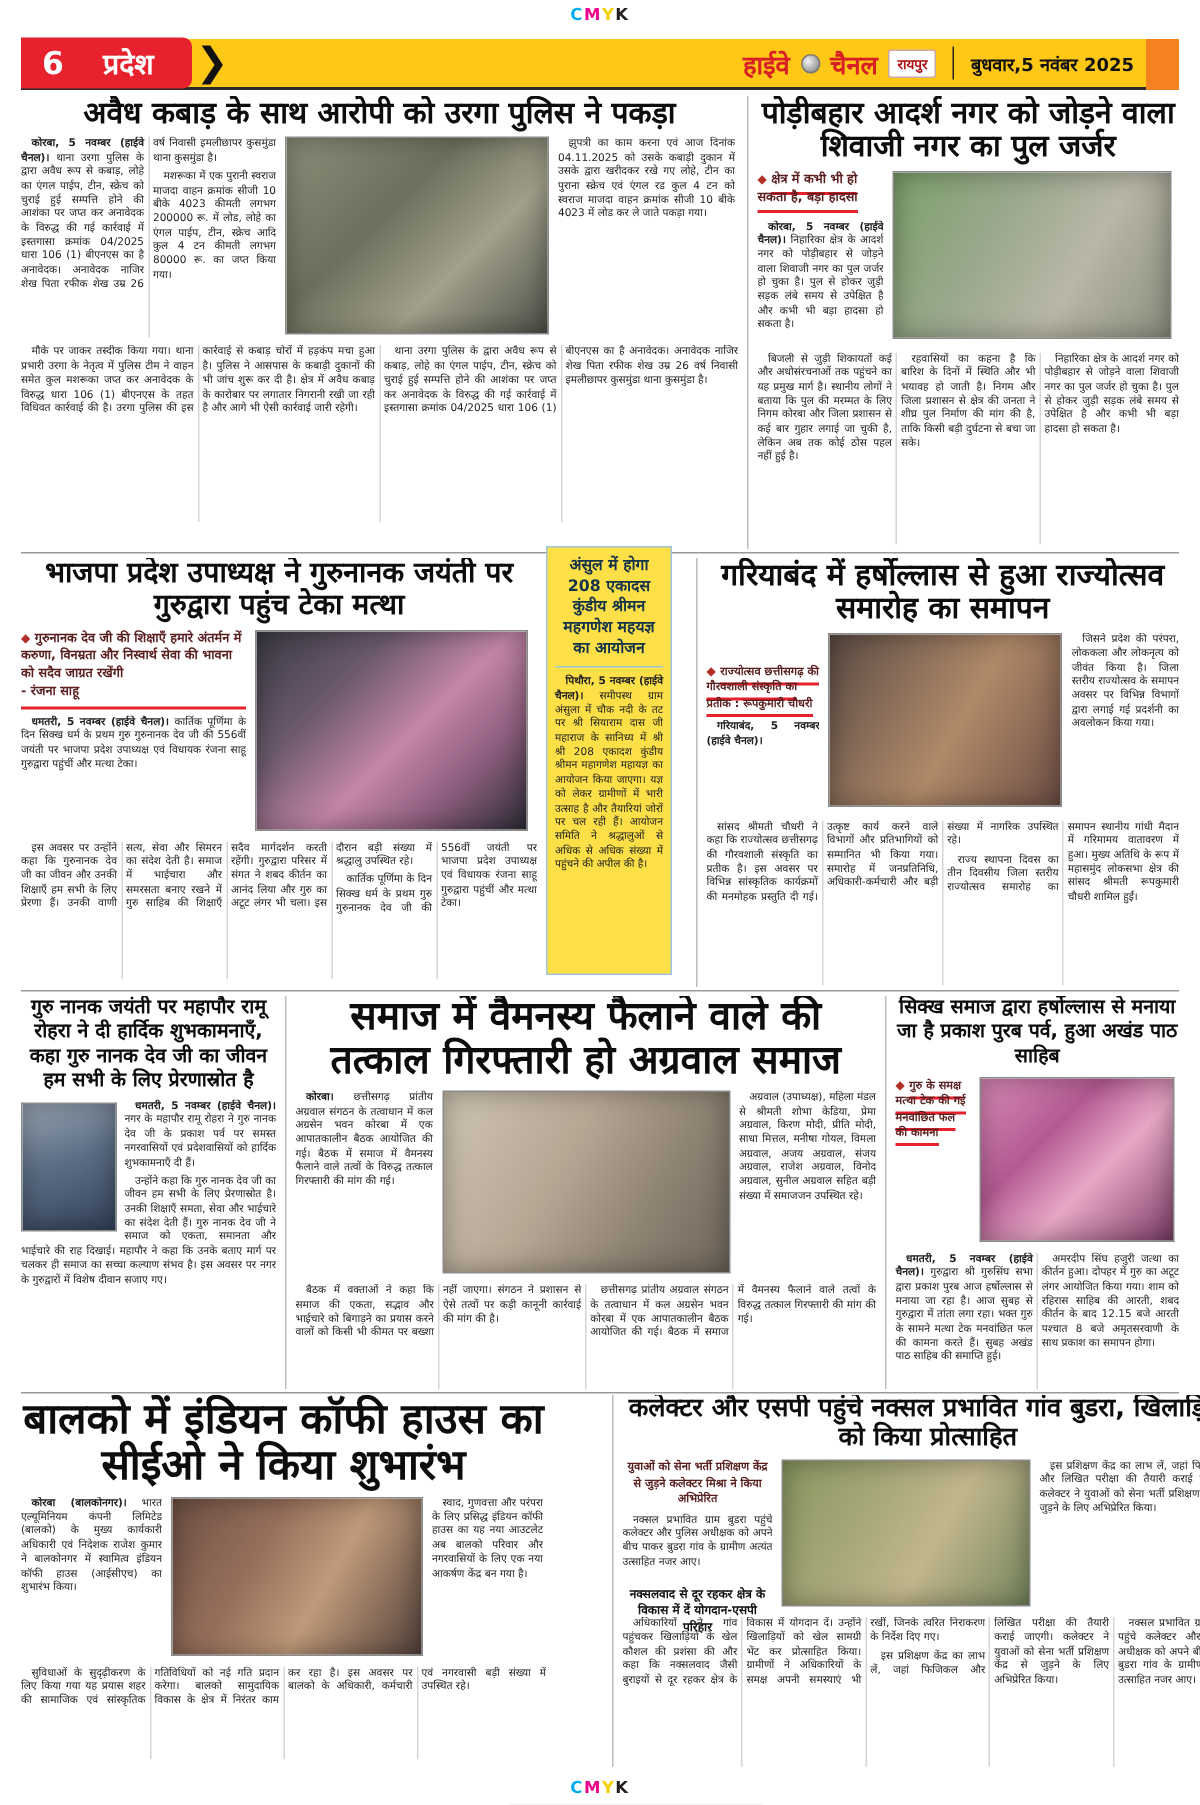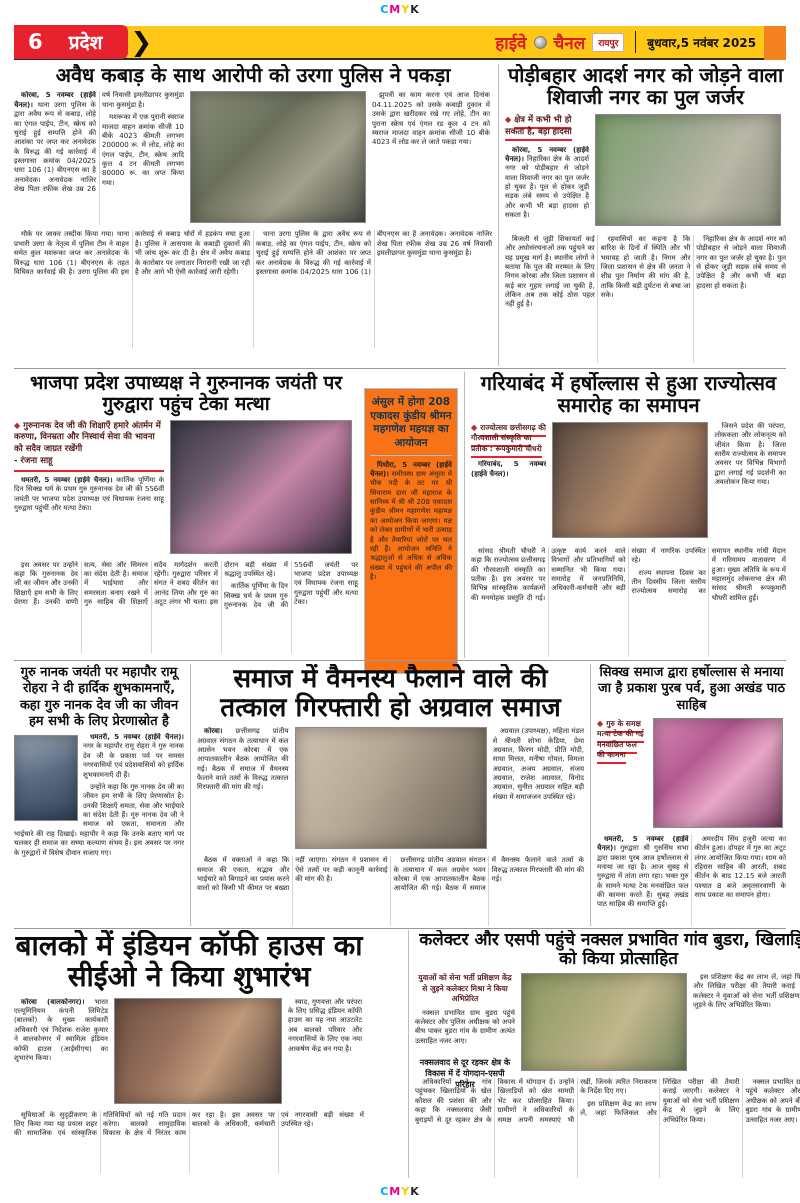--- a/index.html
+++ b/index.html
@@ -60,21 +60,21 @@
   .photo-b3{background:linear-gradient(120deg,#5a4a42,#8a6e5a 30%,#b08968 55%,#6e4f46);}
   .photo-c1{background:linear-gradient(160deg,#9aa7b5,#5c6e85 45%,#33425a);}
   .photo-c2{background:linear-gradient(120deg,#cfc4b2,#b7a896 40%,#8f8373 70%,#6e655a);}
   .photo-c3{background:linear-gradient(135deg,#d98bb7,#b45a92 35%,#e7a7c6 60%,#7e3f68);}
   .photo-d1{background:linear-gradient(120deg,#6e5044,#97705c 35%,#c09a7a 60%,#54423c);}
   .photo-d2{background:linear-gradient(120deg,#89975f,#a8a87a 35%,#c2b68c 60%,#77875f);}
   
   .a1{left:14px; top:64px; width:478px; height:302px;}
   .a2{left:498px; top:64px; width:288px; height:302px;}
   .b1{left:14px; top:372px; width:344px; height:286px;}
-  .b2{left:364px; top:388px; width:94px; height:286px; background:#f97316; border:1px solid #9cc4dd; padding:6px 5px;}
+  .b2{left:364px; top:364px; width:84px; height:286px; background:#fde047; border:1px solid #9cc4dd; padding:6px 5px;}
   .b3{left:464px; top:372px; width:322px; height:286px;}
   .c1{left:14px; top:664px; width:170px; height:262px;}
   .c2{left:190px; top:664px; width:394px; height:262px;}
   .c3{left:590px; top:664px; width:196px; height:262px;}
   .d1{left:14px; top:930px; width:350px; height:248px;}
   .d2{left:380px; top:930px; width:414px; height:248px;margin-left:28px;}
   .b2 .hl-box{font-size:10.5px; font-weight:bold; text-align:center; color:#15344a; line-height:1.3;
        border-bottom:1px solid #9cc4dd; padding-bottom:5px; margin-bottom:5px;}
   .mayor-photo{float:left; width:64px; height:86px; margin:2px 5px 2px 0;}
 </style>
@@ -167,21 +167,21 @@
   <div class="article b2">
     <div class="hl-box">अंसुल में होगा 208 एकादस कुंडीय श्रीमन महगणेश महयज्ञ का आयोजन</div>
     <div class="txt">
       <p><b class="dl">पिथौरा, 5 नवम्बर (हाईवे चैनल)।</b> <span>समीपस्थ ग्राम अंसुला में चौक नदी के तट पर श्री सियाराम दास जी महाराज के सानिध्य में श्री श्री 208 एकादश कुंडीय श्रीमन महागणेश महायज्ञ का आयोजन किया जाएगा। यज्ञ को लेकर ग्रामीणों में भारी उत्साह है और तैयारियां जोरों पर चल रही हैं। आयोजन समिति ने श्रद्धालुओं से अधिक से अधिक संख्या में पहुंचने की अपील की है।</span></p>
     </div>
   </div>
 
   <div class="article b3 vrule">
     <h2 class="hl hl-md">गरियाबंद में हर्षोल्लास से हुआ राज्योत्सव समारोह का समापन</h2>
     <div class="row" style="height:120px;">
-      <div style="width:76px;">
+      <div style="width:76px;margin-top:20px;">
         <div class="bullet" style="font-size:7.5px;">
           <span class="dia">◆</span><span class="red-ul" style="display:inline;">राज्योत्सव छत्तीसगढ़ की गौरवशाली संस्कृति का प्रतीक : रूपकुमारी चौधरी</span>
         </div>
         <div class="txt" style="margin-top:6px; overflow:hidden; height:72px;">
           <p><b class="dl">गरियाबंद, 5 नवम्बर (हाईवे चैनल)।</b></p>
         </div>
       </div>
       <div class="photo photo-b3" style="width:156px; height:116px;"></div>
       <div class="txt" style="width:72px; overflow:hidden;">
         <p>जिसने प्रदेश की परंपरा, लोककला और लोकनृत्य को जीवंत किया है। जिला स्तरीय राज्योत्सव के समापन अवसर पर विभिन्न विभागों द्वारा लगाई गई प्रदर्शनी का अवलोकन किया गया।</p>

